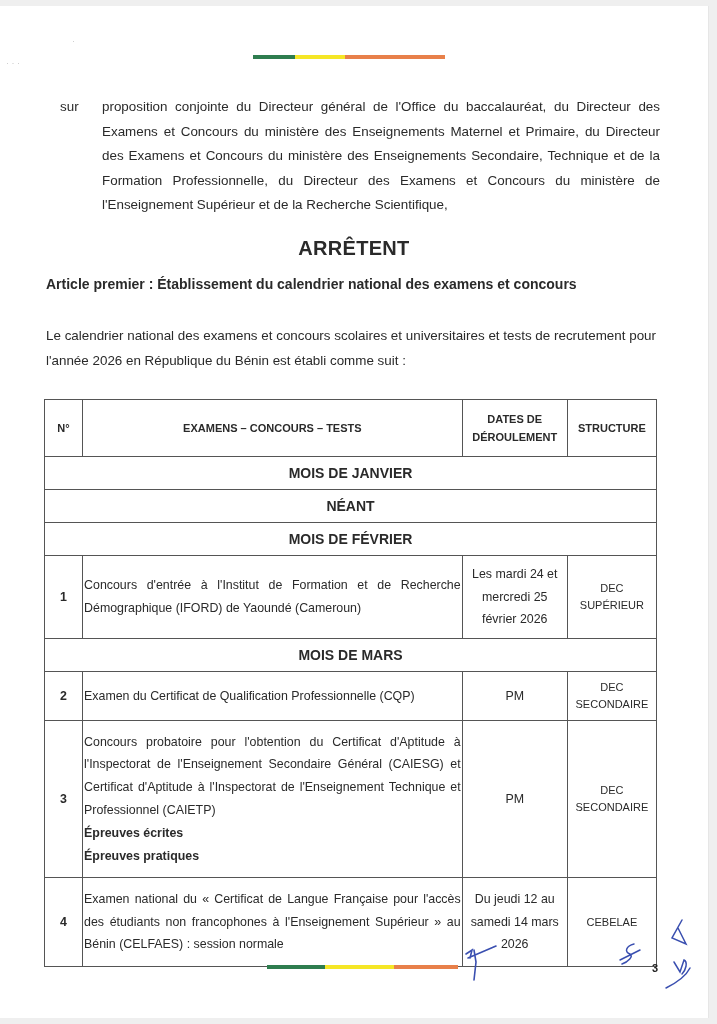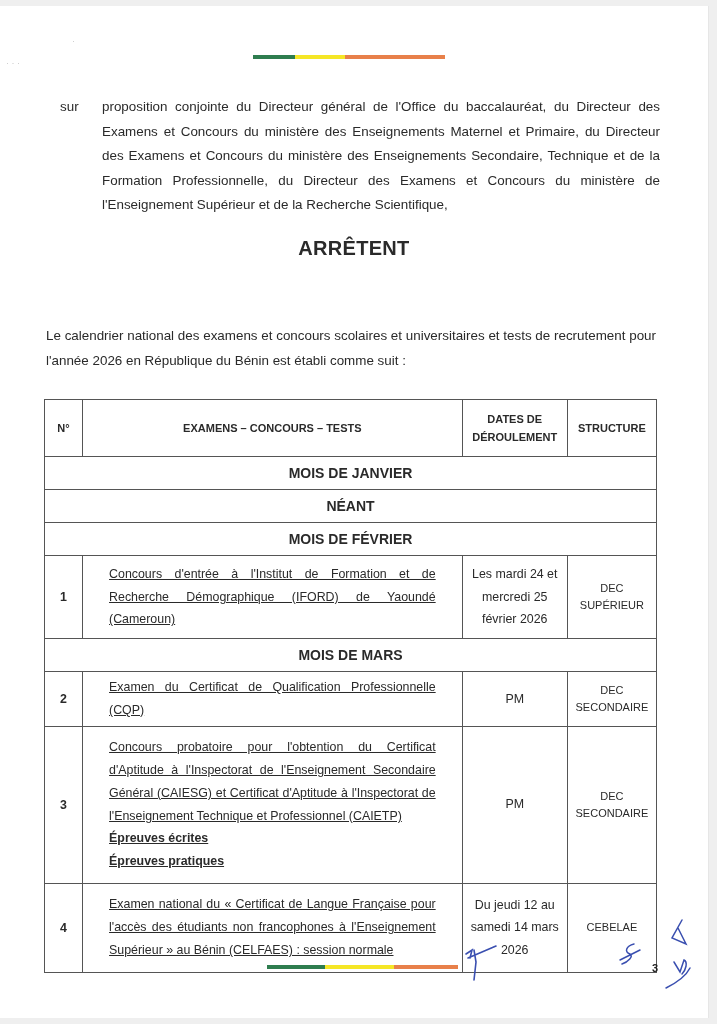--- a/index.html
+++ b/index.html
@@ -40,21 +40,21 @@
 
     table.cal {
       position: absolute; left: 44px; top: 393px; width: 613px;
       border-collapse: collapse; font-size: 12.4px; color: #2a2a2a;
     }
     table.cal td, table.cal th { border: 1.3px solid #555; padding: 0; }
     table.cal th { font-size: 11px; font-weight: bold; height: 56px; text-align: center; line-height: 18px; }
     .col-n { width: 38px; } .col-e { width: 379px; } .col-d { width: 105px; } .col-s { width: 89px; }
     .month td { height: 32px; text-align: center; font-weight: bold; font-size: 14px; }
     .num { text-align: center; font-weight: bold; font-size: 12.4px; }
-    .desc { padding: 4px 26px !important; text-align: justify; text-align-last: left; line-height: 22.8px; text-decoration: underline; }
+    .desc { padding: 4px 1px !important; text-align: justify; text-align-last: left; line-height: 22.8px; }
     .desc .sub { display: block; font-weight: bold; text-align: left; }
     .date { text-align: center; line-height: 22.5px; padding: 4px 4px !important; }
     .struct { text-align: center; font-size: 11px; line-height: 17px; }
     .r1 td { height: 74px; }
     .r2 td { height: 40px; }
     .r3 td { height: 148px; }
     .r4 td { height: 80px; }
 
     .page-number { position: absolute; left: 652px; top: 956px; font-weight: bold; font-size: 11px; color: #222; }
     .sig { position: absolute; }
@@ -74,20 +74,21 @@
     <span class="r"></span>
   </div>
 
   <div class="preamble text">
     <span class="sur">sur</span>
     <div class="body">proposition conjointe du Directeur général de l'Office du baccalauréat, du Directeur des Examens et Concours du ministère des Enseignements Maternel et Primaire, du Directeur des Examens et Concours du ministère des Enseignements Secondaire, Technique et de la Formation Professionnelle, du Directeur des Examens et Concours du ministère de l'Enseignement Supérieur et de la Recherche Scientifique,</div>
   </div>
 
   <div class="arretent">ARRÊTENT</div>
 
+  <div class="article-title">Article premier : Établissement du calendrier national des examens et concours</div>
 
   <div class="intro text">Le calendrier national des examens et concours scolaires et universitaires et tests de recrutement pour l'année 2026 en République du Bénin est établi comme suit :</div>
 
   <table class="cal">
     <colgroup>
       <col class="col-n">
         <col class="col-e">
         <col class="col-d">
         <col class="col-s">
     </colgroup>

